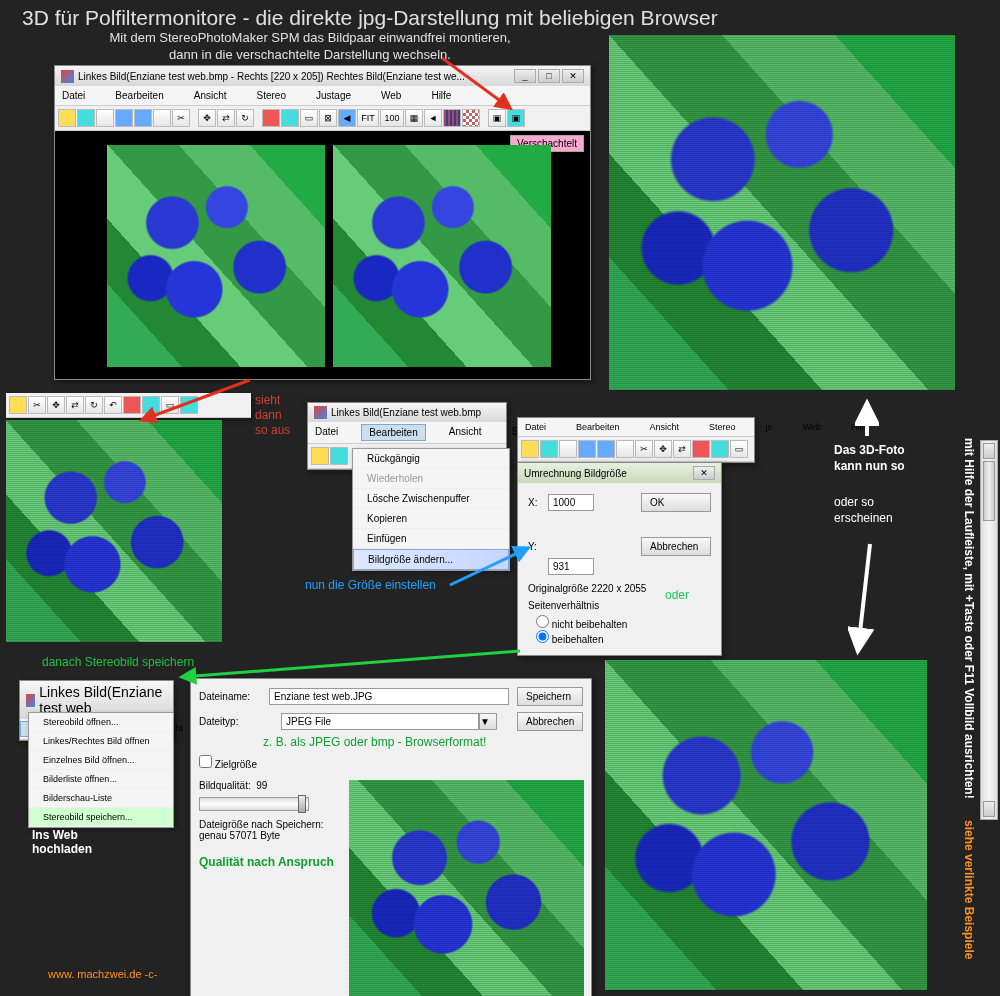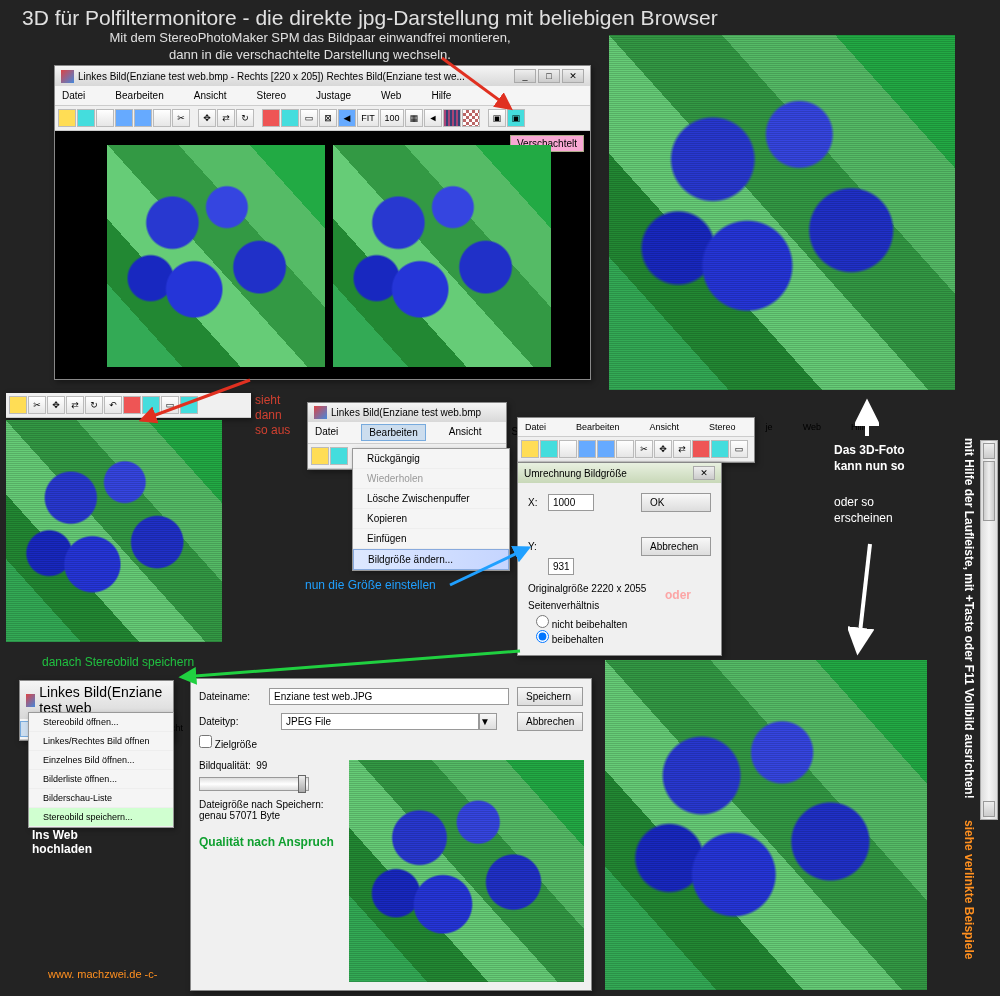--- a/index.html
+++ b/index.html
@@ -195,30 +195,30 @@
       </div>
   </div>
   <div style="padding:10px;font-size:10px;background:#f0f0f0">
     <div style="display:flex;align-items:center;gap:6px;margin-bottom:6px">
       <span style="width:14px">X:</span>
       <input class="inp" style="width: 46px;" value="1000">
       <button class="btn" style="width:70px;margin-left:auto">OK</button>
     </div>
     <div style="display:flex;align-items:center;gap:6px;margin-bottom:8px">
       <span style="width:14px">Y:</span>
-      <input class="inp" style="width: 26px; margin-top: 40px;" value="931">
+      <input class="inp" style="width: 46px; margin-top: 40px;" value="931">
       <button class="btn" style="width:70px;margin-left:auto">Abbrechen</button>
     </div>
     <div style="margin-bottom:6px">Originalgröße 2220 x 2055</div>
     <div style="margin-bottom:4px">Seitenverhältnis</div>
     <div style="margin-left:8px"><input type="radio" style=""> <span>nicht beibehalten</span></div>
     <div style="margin-left:8px"><input type="radio" checked="" style=""> <span>beibehalten</span></div>
   </div>
 </div>
-<div class="txt" style="left:665px;top:588px;color:#fca5a5;font-weight:bold">oder</div>
+<div class="txt" style="left:665px;top:588px;color:#22c55e;font-weight:normal">oder</div>
 
 <div class="txt" style="left:42px;top:655px;color:#20c040">danach Stereobild speichern</div>
 
 <div class="win" style="left:19px;top:680px;width:155px">
   <div class="titlebar">
       <span class="icon"></span>
       <span style="font-size:14px">Linkes Bild(Enziane test web</span>
     </div>
   <div class="menubar" style="font-size:9px">
     <span class="hl">Datei</span>
@@ -245,20 +245,21 @@
       <button class="btn" style="width:66px">Speichern</button>
     </div>
     <div style="display:flex;align-items:center;gap:20px;margin-bottom:4px">
       <span style="width:62px">Dateityp:</span>
       <div style="flex:1;display:flex">
           <input class="inp" style="flex: 1 1 0%;" value="JPEG File">
           <span class="btn" style="width:18px;padding:2px 0">▼</span>
         </div>
       <button class="btn" style="width:66px">Abbrechen</button>
     </div>
+    <div class="txt" style="position:static;color:#10a030;margin:2px 0 6px 64px">z. B. als JPEG oder bmp - Browserformat!</div>
     <div><input type="checkbox" style=""> <span>Zielgröße</span></div>
     <div style="margin-top:10px;position:relative;height:222px">
       <div style="position:absolute;left:0;top:0">
         <div><span>Bildqualität:</span>&nbsp;&nbsp;<span>99</span></div>
         <div style="width:110px;height:14px;background:linear-gradient(#ddd,#fff,#ddd);border:1px solid #999;margin:6px 0;position:relative">
             <div style="position:absolute;right:2px;top:-3px;width:8px;height:18px;background:linear-gradient(#eee,#aaa);border:1px solid #666"></div>
           </div>
         <div style="white-space:pre-line;margin-top:8px">Dateigröße nach Speichern:
 genau 57071 Byte</div>
         <div class="txt" style="position:static;color:#10a030;font-weight:bold;margin-top:14px">Qualität nach Anspruch</div>

